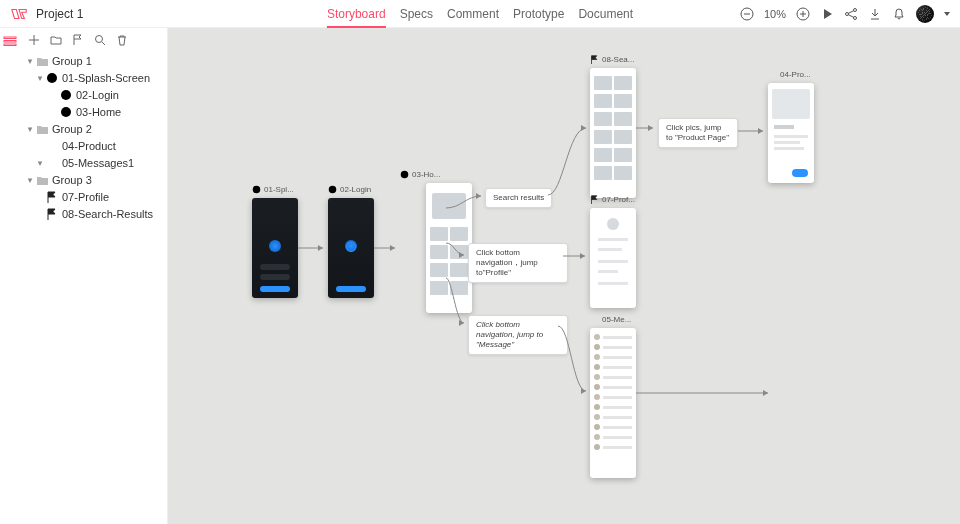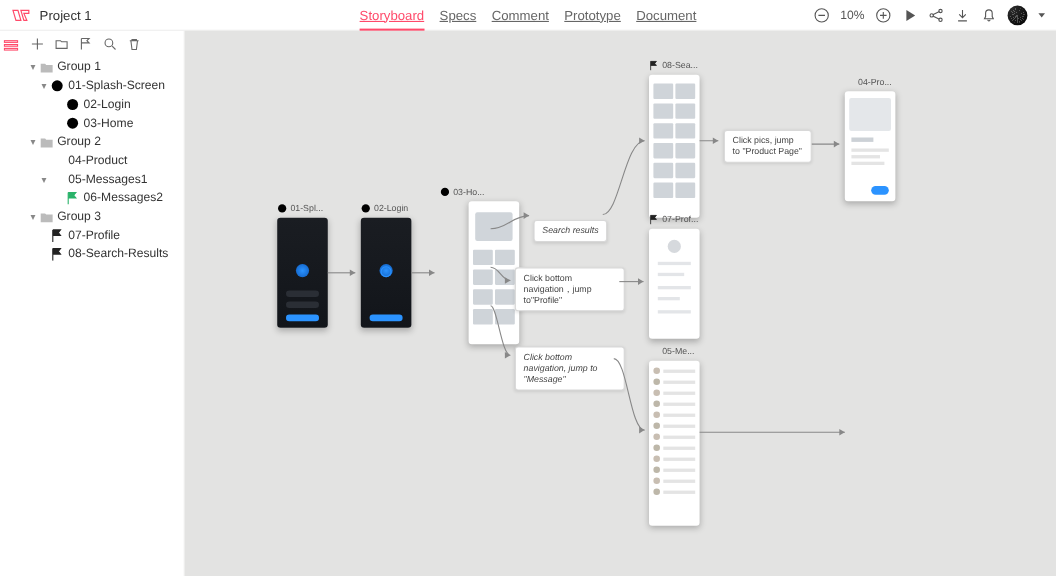--- a/index.html
+++ b/index.html
@@ -4,21 +4,21 @@
 <style>
   * { box-sizing: border-box; margin: 0; padding: 0; }
   body { font-family: -apple-system, "Segoe UI", Arial, sans-serif; font-size: 12px; color: #333; width: 960px; height: 524px; background: #fff; overflow: hidden; }
 
   
   .header { height: 28px; display: flex; align-items: center; border-bottom: 1px solid #eee; position: relative; }
   .logo { width: 18px; height: 14px; margin: 0 8px 0 10px; }
   .logo svg { width: 100%; height: 100%; }
   .proj-title { font-size: 12px; color: #333; }
   .tabs { position: absolute; left: 50%; transform: translateX(-50%); display: flex; gap: 14px; align-items: center; height: 100%; }
-  .tab { font-size: 12px; color: #666; height: 28px; line-height: 28px; cursor: pointer; text-decoration: underline; }
+  .tab { font-size: 12px; color: #666; height: 28px; line-height: 28px; cursor: pointer; }
   .tab.active { color: #ff4a6a; border-bottom: 2px solid #ff4a6a; }
   .header-right { margin-left: auto; display: flex; align-items: center; gap: 10px; padding-right: 10px; color: #555; }
   .hr-btn { width: 14px; height: 14px; display: inline-flex; align-items: center; justify-content: center; cursor: pointer; }
   .hr-btn svg { width: 100%; height: 100%; stroke: #555; fill: none; }
   .zoom { font-size: 11px; color: #555; }
   .avatar { width: 18px; height: 18px; border-radius: 50%; background: radial-gradient(circle at 30% 30%, #333 0%, #111 60%, #000 100%); position: relative; }
   .avatar::after { content: ""; position: absolute; inset: 2px; border-radius: 50%; background: repeating-conic-gradient(#fff 0 5deg, #111 5deg 20deg); opacity: .25; }
   .caret { width: 0; height: 0; border-left: 3px solid transparent; border-right: 3px solid transparent; border-top: 4px solid #555; }
 
   
@@ -249,29 +249,20 @@
         </div>
         <div class="node ind1">
           <span class="tw">▾</span>
           <span class="ic i-half">
             <svg viewBox="0 0 12 12">
               <use href="#ic-half"></use>
             </svg>
           </span>
           <span>05-Messages1</span>
         </div>
-          <div class="node ind2">
-          <span class="tw"></span>
-          <span class="ic i-flag-g">
-            <svg viewBox="0 0 12 12">
-              <use href="#ic-flag"></use>
-            </svg>
-          </span>
-          <span>06-Messages2</span>
-        </div>
 
       <div class="node">
           <span class="tw">▾</span>
           <span class="ic i-folder">
             <svg viewBox="0 0 12 12">
               <use href="#ic-folder"></use>
             </svg>
           </span>
           <span>Group 3</span>
         </div>
@@ -477,21 +468,21 @@
         <div style="position:absolute; left:4px; right:4px; top:6px; height:30px; background:#e4e7ea; border-radius:2px;"></div>
         <div style="position:absolute; left:6px; top:42px; width:20px; height:4px; background:#ccd1d6;"></div>
         <div style="position:absolute; left:6px; right:6px; top:52px; height:3px; background:#e4e4e4;"></div>
         <div style="position:absolute; left:6px; right:14px; top:58px; height:3px; background:#e4e4e4;"></div>
         <div style="position:absolute; left:6px; right:10px; top:64px; height:3px; background:#e4e4e4;"></div>
         <div style="position:absolute; right:6px; bottom:6px; width:16px; height:8px; border-radius:4px; background:#2b93ff;"></div>
       </div>
     </div>
 
 
-    <div class="note" style="left:317px; top:172px;font-style:italic;"><span>Search results</span></div>
+    <div class="note" style="left:317px; top:160px;"><span>Search results</span></div>
     <div class="note" style="left:300px; top:215px;"><span>Click bottom navigation，jump to"Profile"</span></div>
     <div class="note" style="left:300px; top:287px;font-style:italic;"><span>Click bottom navigation, jump to "Message"</span></div>
     <div class="note" style="left:490px; top:90px; max-width:80px;"><span>Click pics, jump to "Product Page"</span></div>
 
     <svg class="conn" style="left:130px; top:215px; width:30px; height:10px;">
         <path d="M0 5 H25"></path>
         <path class="arrow" d="M25 5 l-5 -3 v6 z"></path>
       </svg>
     <svg class="conn" style="left:206px; top:215px; width:26px; height:10px;">
         <path d="M0 5 H21"></path>

